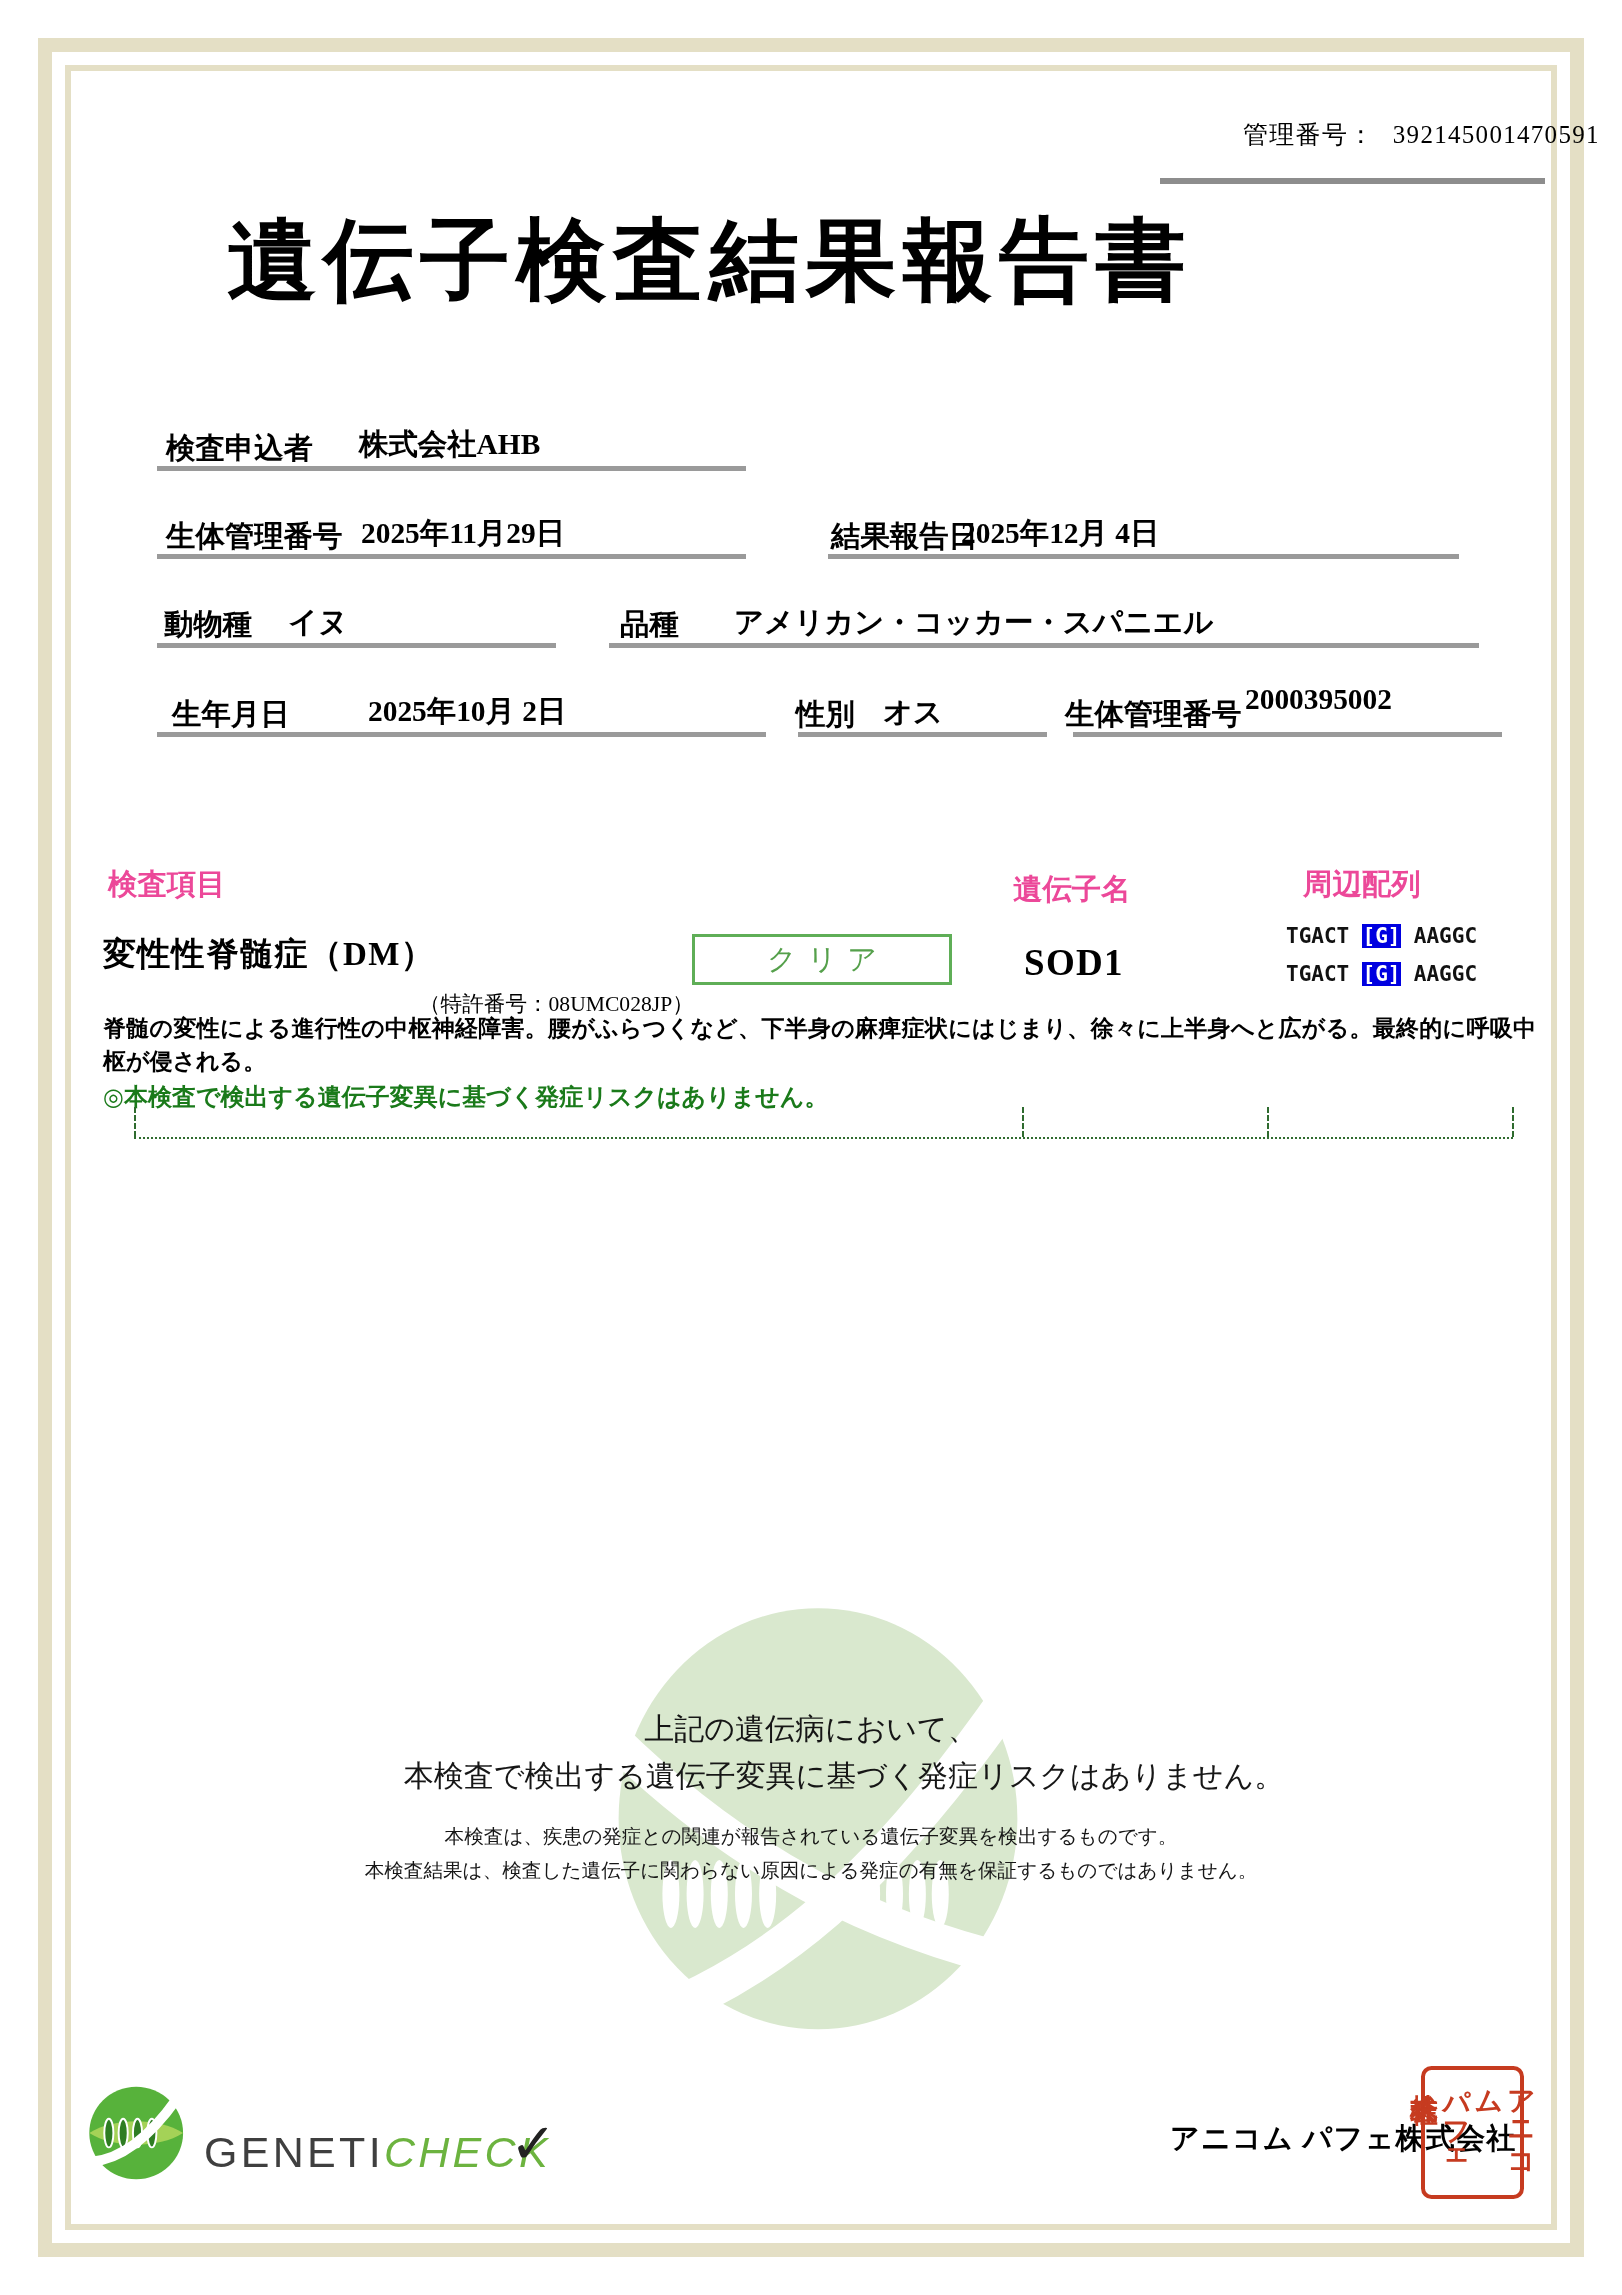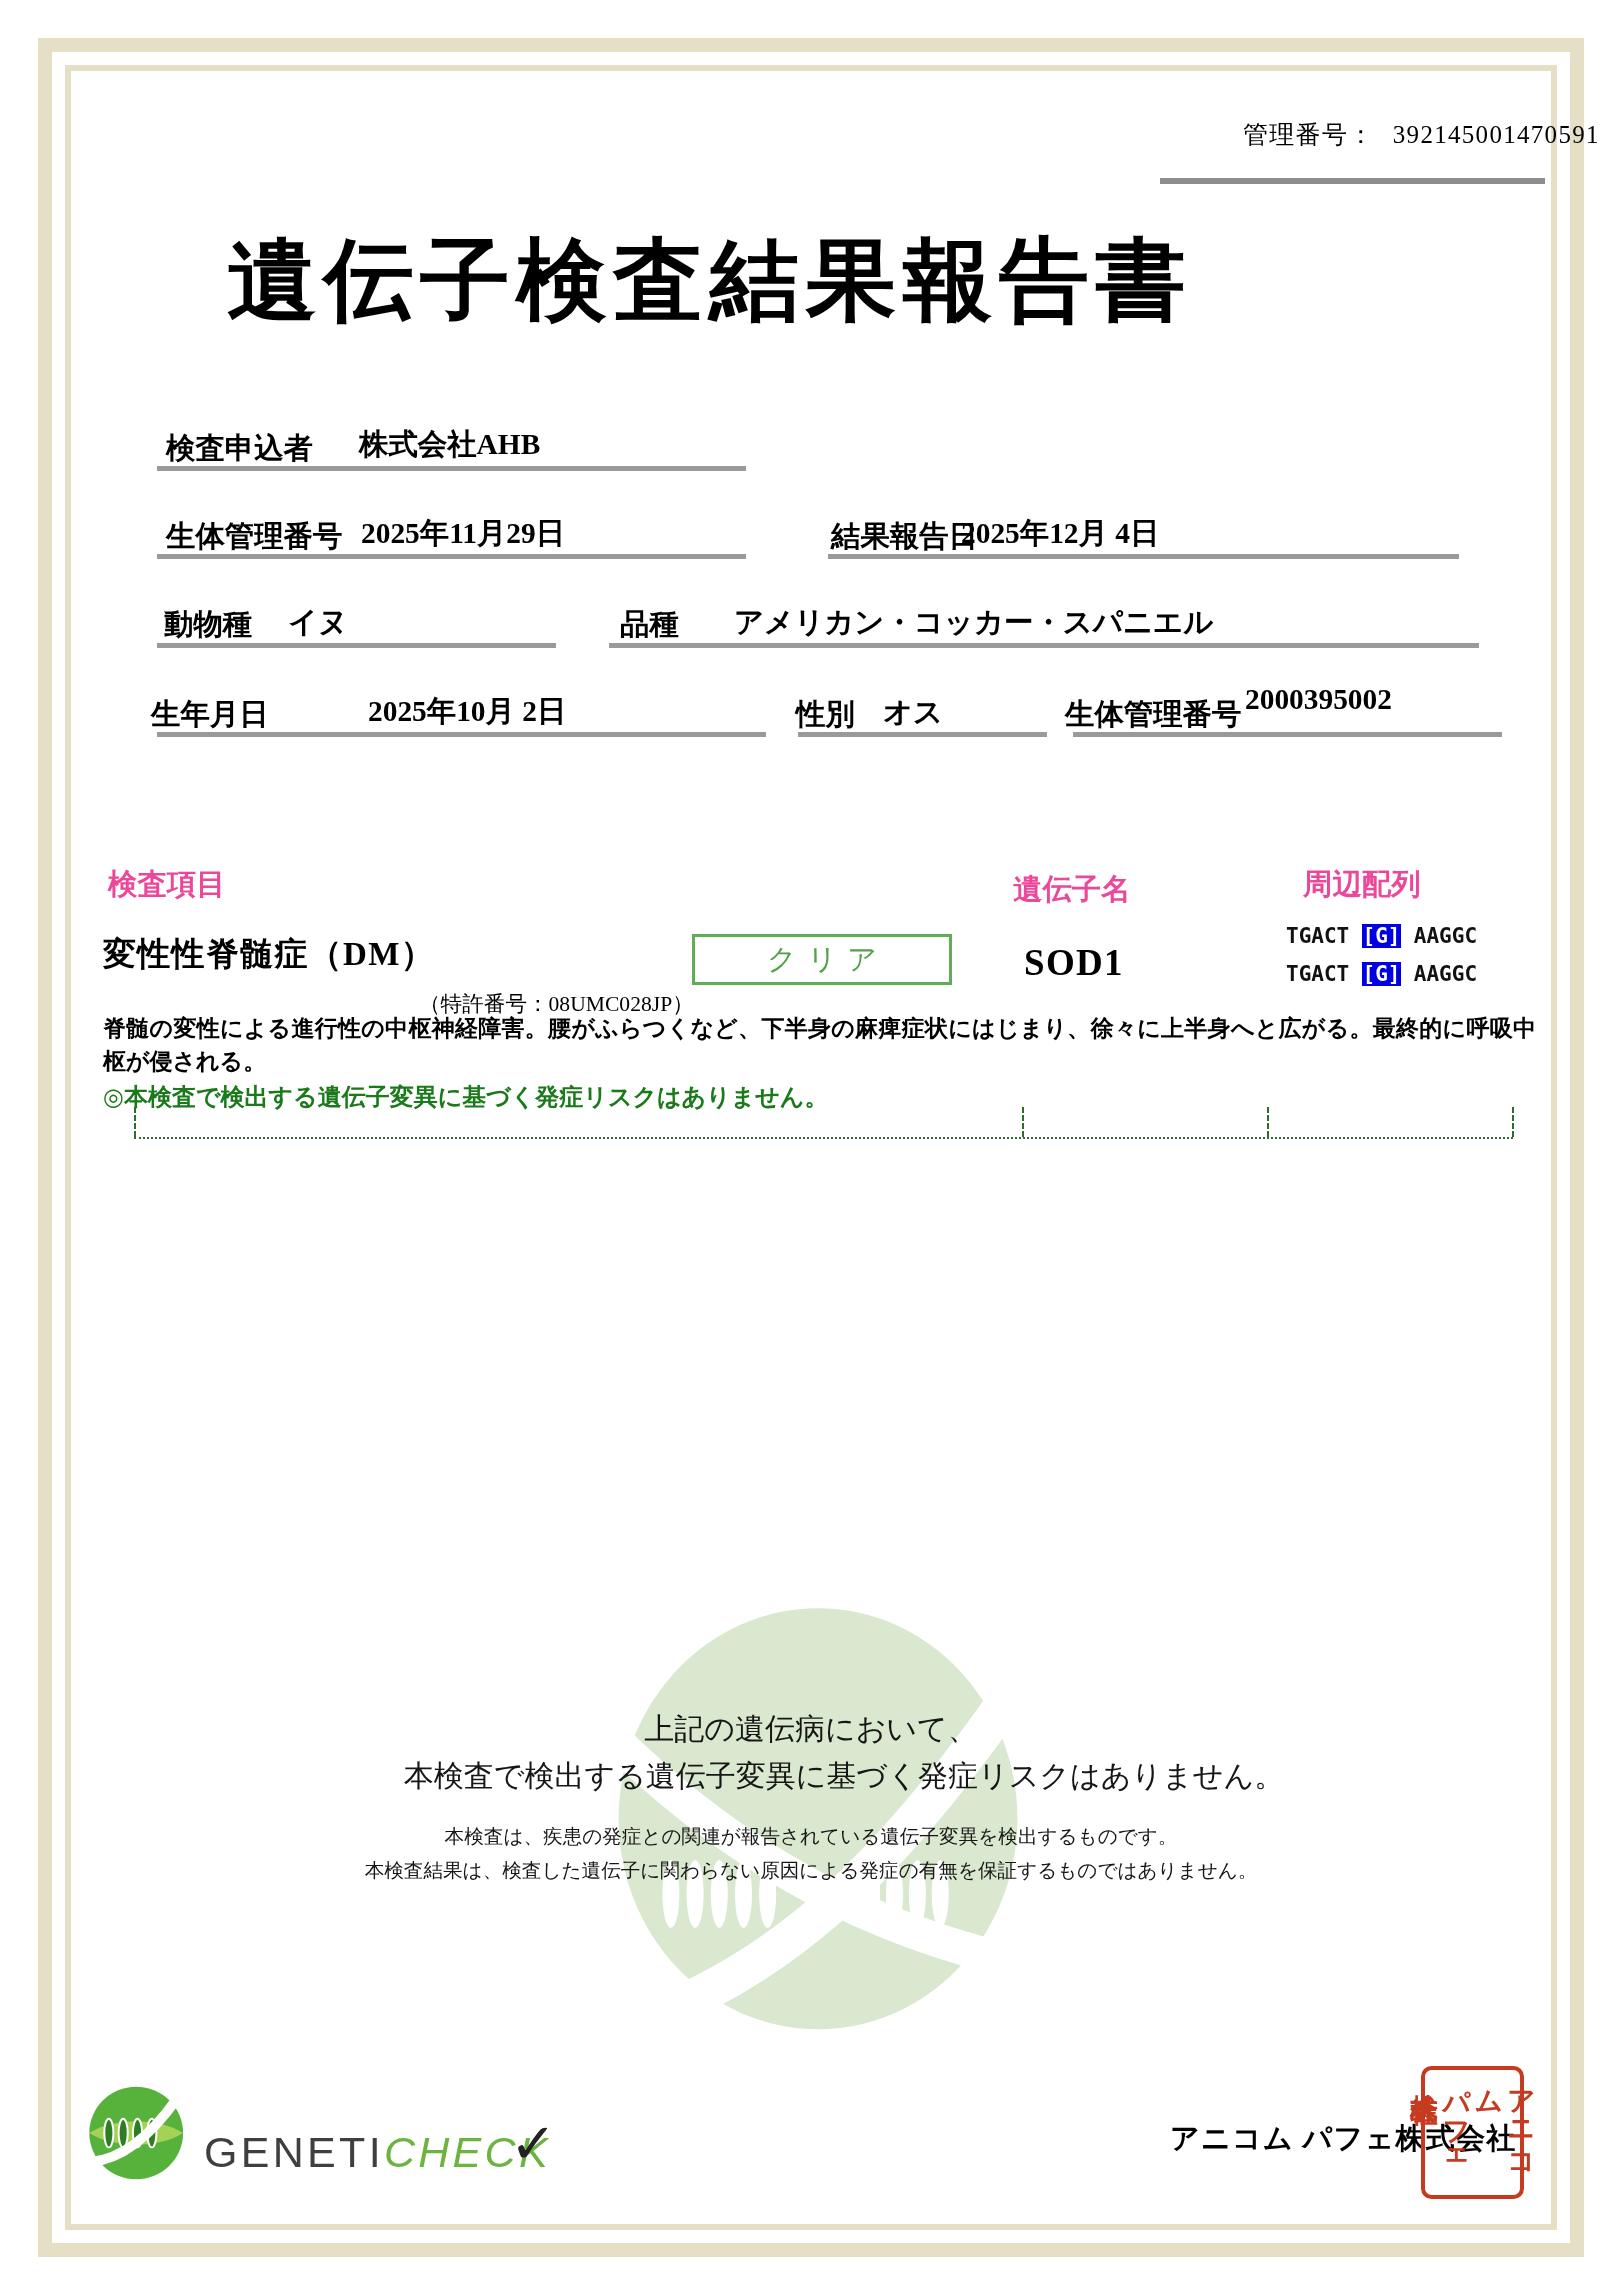--- a/index.html
+++ b/index.html
@@ -12,21 +12,21 @@
                border:14.4px solid #e4dfc5;pointer-events:none;}
   .frame-inner{position:absolute;left:65px;top:65px;right:65px;bottom:65px;
                border:6.5px solid #e4dfc5;pointer-events:none;}
 
   
   .mgmt{left:1243px;top:118px;font-size:25px;color:#000000;letter-spacing:1.3px;white-space:nowrap;}
   .mgmt .num{margin-left:18.3px;}
   .mgmt-line{left:1160px;top:178px;width:385px;height:5.9px;background:#8d8d8d;}
 
   
-  .title{left:0;top:220px;width:1419px;text-align:center;font-size:90px;font-weight:600;
+  .title{left:0;top:200px;width:1419px;text-align:center;font-size:90px;font-weight:600;
          letter-spacing:6.5px;white-space:nowrap;}
 
   
   .lbl{font-size:29.4px;font-weight:600;white-space:nowrap;}
   .val{font-size:29.4px;font-weight:600;white-space:nowrap;}
   .uline{height:4.6px;background:#9a9a9a;}
 
   
   .green-h{font-size:29.4px;font-weight:600;color:#ec4899;white-space:nowrap;}
   .disease{left:103px;top:932px;font-size:33px;font-weight:700;letter-spacing:1.3px;white-space:nowrap;}
@@ -98,21 +98,21 @@
 <div class="abs val" style="left:961px;top:514px;">2025年12月 4日</div>
 <div class="abs uline" style="left:828px;top:554px;width:631px;"></div>
 
 <div class="abs lbl" style="left:164px;top:605px;">動物種</div>
 <div class="abs val" style="left:288px;top:603px;">イヌ</div>
 <div class="abs uline" style="left:157px;top:643px;width:399px;"></div>
 <div class="abs lbl" style="left:620px;top:605px;">品種</div>
 <div class="abs val" style="left:734px;top:603px;">アメリカン・コッカー・スパニエル</div>
 <div class="abs uline" style="left:609px;top:643px;width:870px;"></div>
 
-<div class="abs lbl" style="left:151px;top:695px;">生年月日</div>
+<div class="abs lbl" style="left:172px;top:695px;">生年月日</div>
 <div class="abs val" style="left:368px;top:692px;">2025年10月 2日</div>
 <div class="abs uline" style="left:157px;top:732px;width:609px;"></div>
 <div class="abs lbl" style="left:796px;top:695px;">性別</div>
 <div class="abs val" style="left:883px;top:693px;">オス</div>
 <div class="abs uline" style="left:798px;top:732px;width:249px;"></div>
 <div class="abs lbl" style="left:1065px;top:695px;">生体管理番号</div>
 <div class="abs val" style="left:1245px;top:683px;">2000395002</div>
 <div class="abs uline" style="left:1073px;top:732px;width:429px;"></div>
 
 <div class="abs green-h" style="left:108px;top:865px;">検査項目</div>

